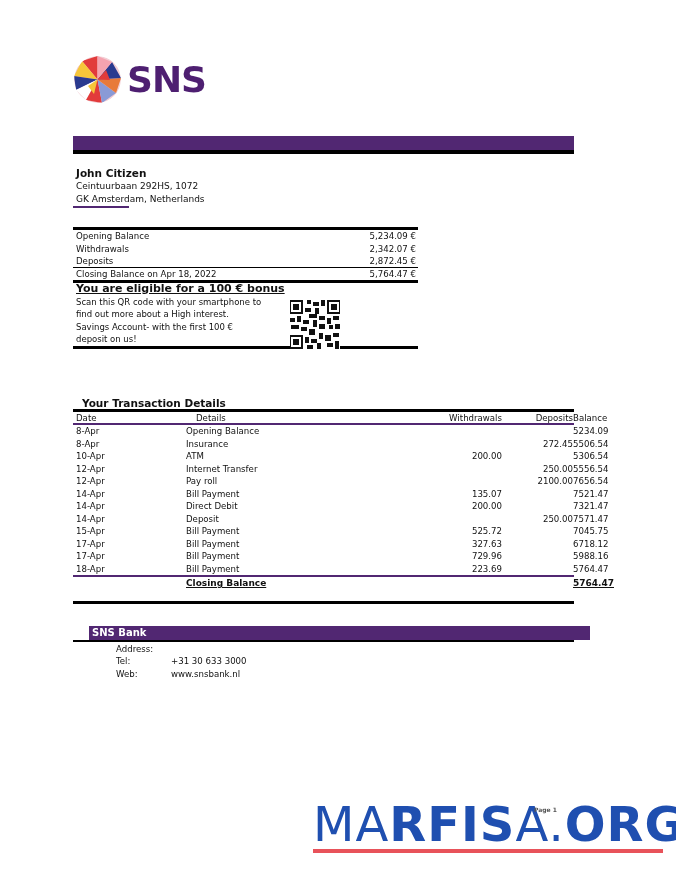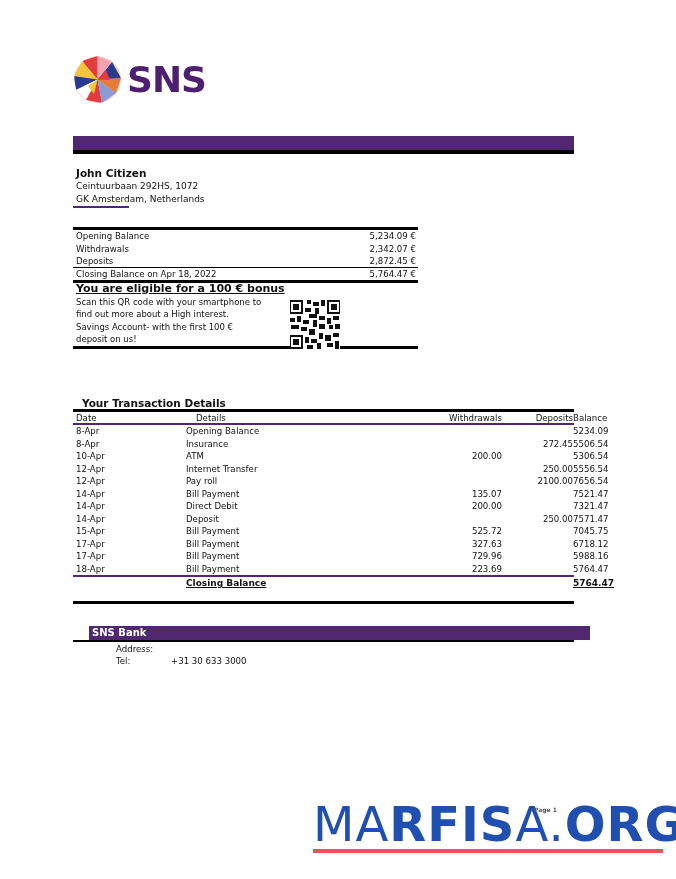--- a/index.html
+++ b/index.html
@@ -267,17 +267,21 @@
 <div class="bank-bar">SNS Bank</div>
 <div class="bank-bar-shadow"></div>
 <div class="bank-info">
   <div class="r">
     <span class="k">Address:</span>
   </div>
   <div class="r">
     <span class="k">Tel:</span>
     <span>+31 30 633 3000</span>
   </div>
+  <div class="r">
+    <span class="k">Web:</span>
+    <span>www.snsbank.nl</span>
+  </div>
 </div>
 
 <div class="wm"><span>MA</span><b>RFIS</b><span>A.</span><b>ORG</b></div>
 <div class="wm-line"></div>
 <div class="page-num">Page 1</div>
 
 </body></html>

